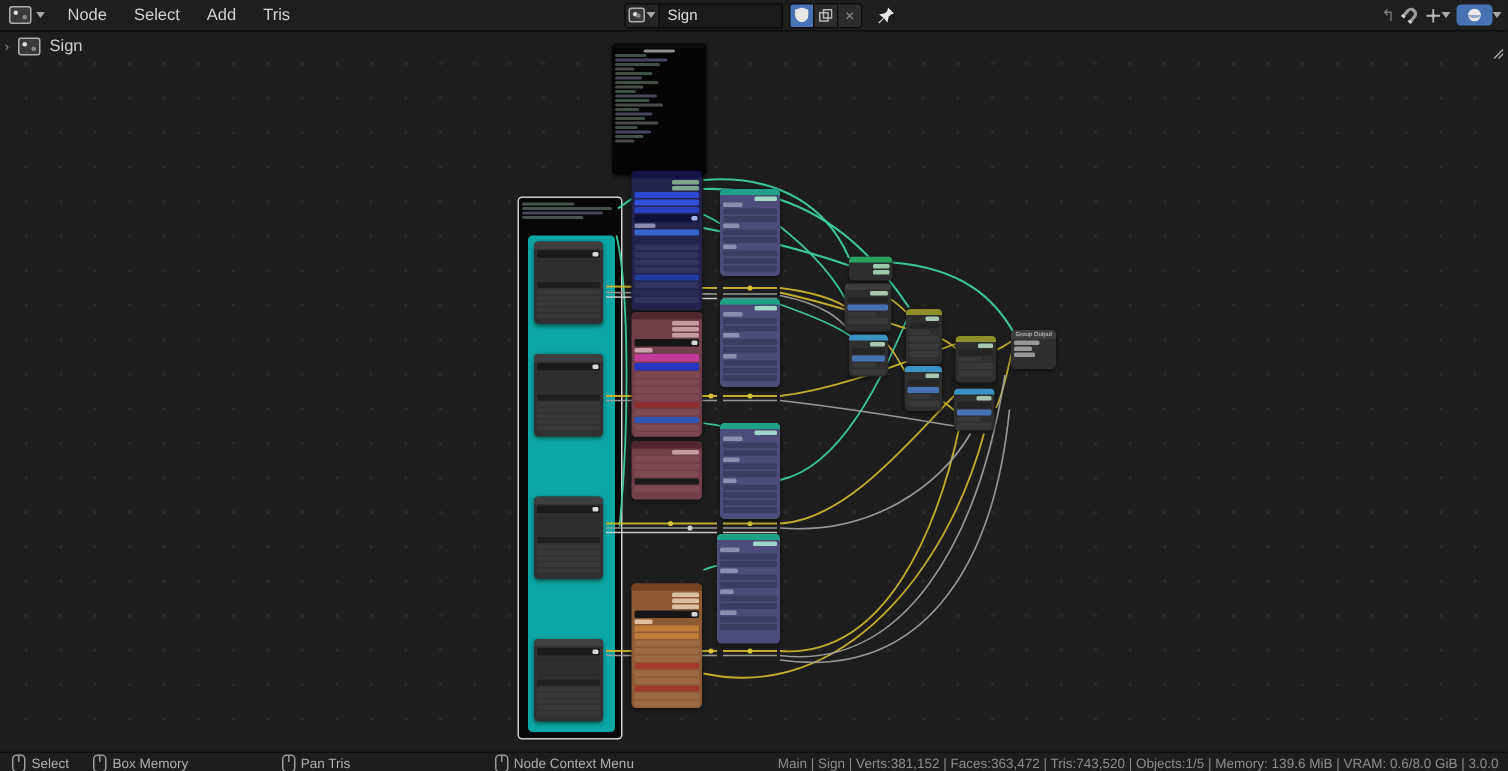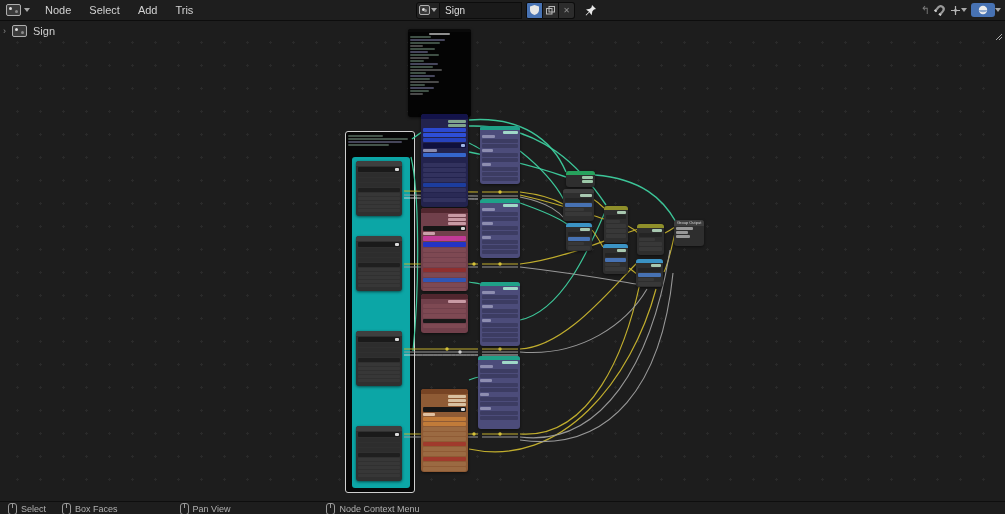--- a/index.html
+++ b/index.html
@@ -489,24 +489,25 @@
 </div>
 
 <div class="statusbar">
   <span id="hints" style="display:flex;align-items:center;">
       <span class="hint" style="margin-left: 8px;">
         <span class="mouse"></span>
         <span>Select</span>
       </span>
       <span class="hint" style="margin-left: 16px;">
         <span class="mouse"></span>
-        <span>Box Faces</span>
+        <span>Box Memory</span>
       </span>
       <span class="hint" style="margin-left: 62px;">
         <span class="mouse"></span>
-        <span>Pan View</span>
+        <span>Pan Tris</span>
       </span>
       <span class="hint" style="margin-left: 96px;">
         <span class="mouse"></span>
         <span>Node Context Menu</span>
       </span>
     </span>
+  <span class="stats">Main | Sign | Verts:381,152 | Faces:363,472 | Tris:743,520 | Objects:1/5 | Memory: 139.6 MiB | VRAM: 0.6/8.0 GiB | 3.0.0</span>
 </div>
 
 </body></html>

